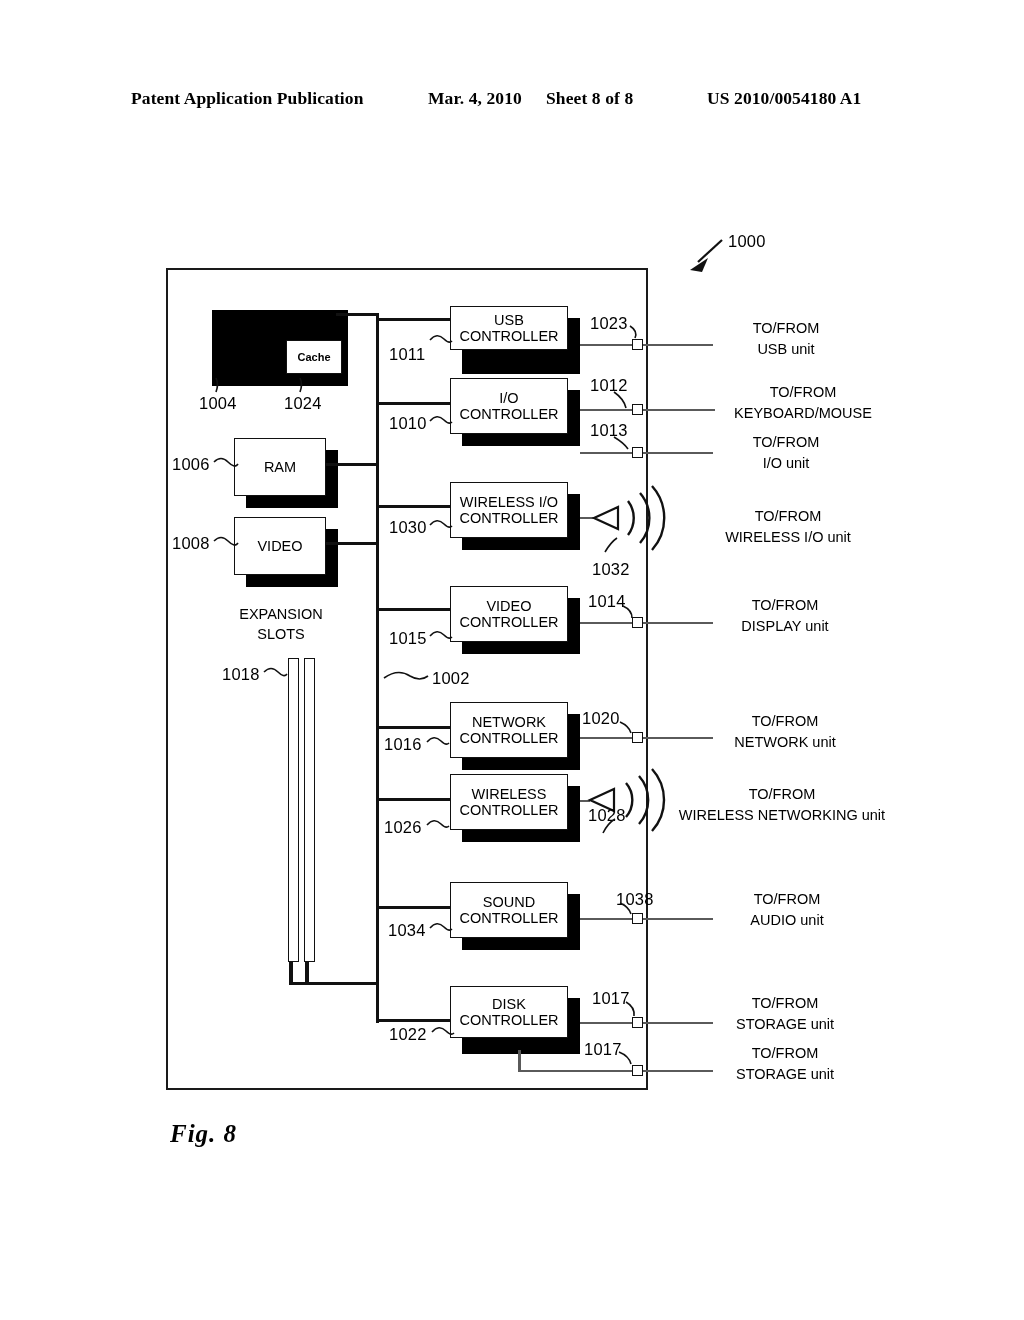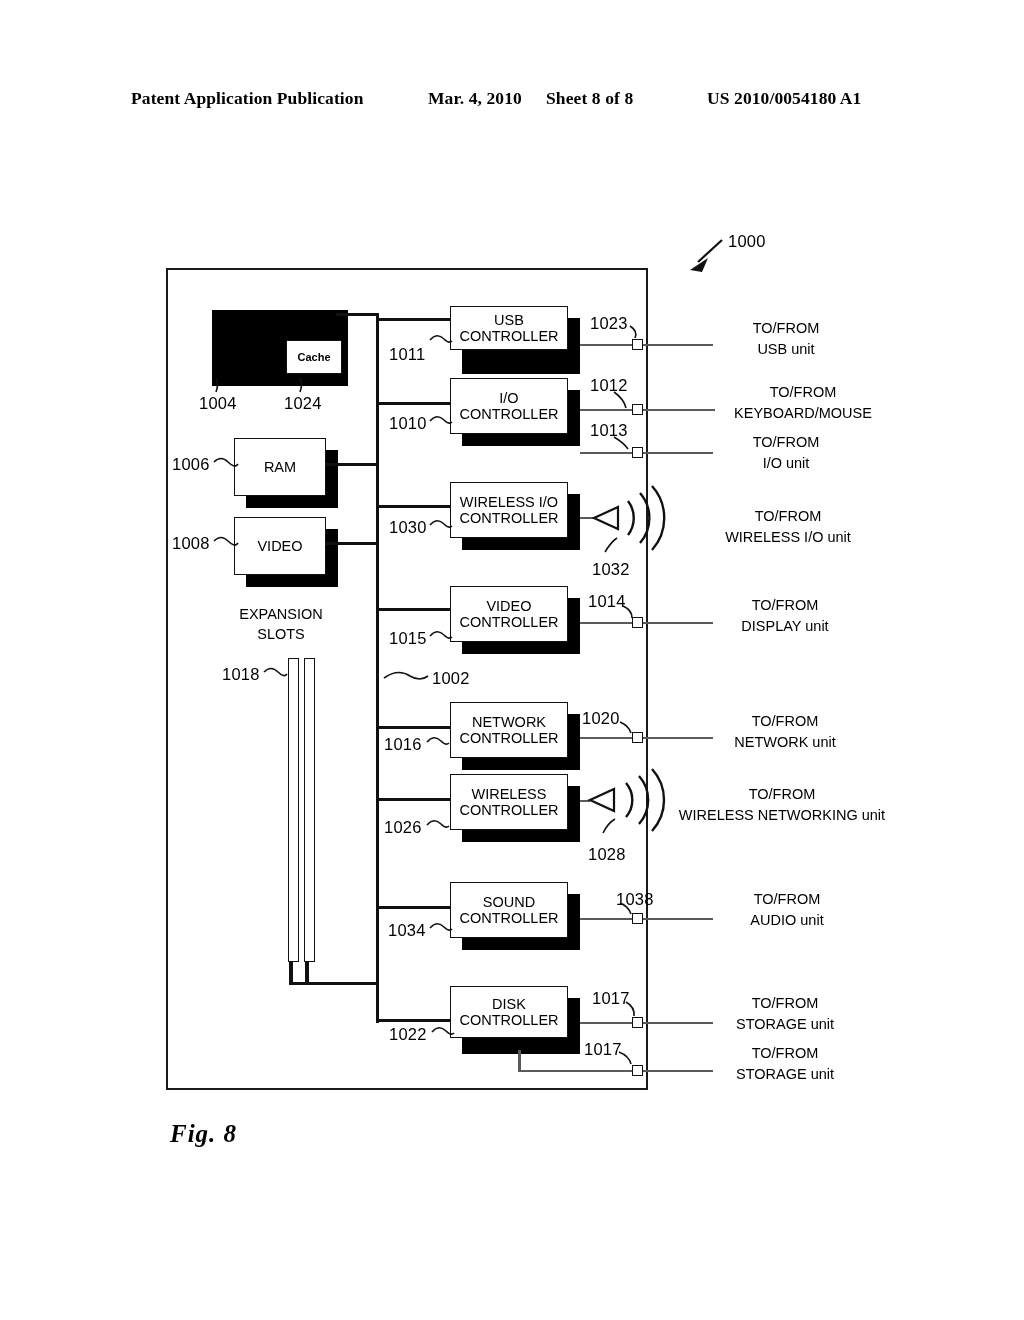--- a/index.html
+++ b/index.html
@@ -359,21 +359,21 @@
     <span style="display:block;">NETWORK unit</span>
   </div>
 
   <div class="ln thin" style="left:580px; top:800px; width:10px; height:2px;"></div>
   <svg class="antenna" style="left:584px; top:767px;" width="86" height="72" viewBox="0 0 86 72">
     <polygon points="6,33 30,22 30,44" fill="none" stroke="#111" stroke-width="2.2"></polygon>
     <path d="M42,16 A26,26 0 0 1 42,50" fill="none" stroke="#111" stroke-width="2.4"></path>
     <path d="M55,9 A36,36 0 0 1 55,57" fill="none" stroke="#111" stroke-width="2.4"></path>
     <path d="M68,2 A46,46 0 0 1 68,64" fill="none" stroke="#111" stroke-width="2.4"></path>
   </svg>
-  <div class="ref" style="left:588px; top:845px;">1028</div>
+  <div class="ref" style="left:588px; top:806px;">1028</div>
   <div class="desc" style="left:660px; top:784px; width:244px;">
     <span style="display:block;">TO/FROM</span>
     <span style="display:block;">WIRELESS NETWORKING unit</span>
   </div>
 
   <div class="ln thin" style="left:580px; top:918px; width:58px; height:2px;"></div>
   <div class="port" style="left:632px; top:913px;"></div>
   <div class="ln thin" style="left:643px; top:918px; width:70px; height:2px;"></div>
   <div class="ref" style="left:588px; top:890px;margin-left:28px;">1038</div>
   <div class="desc" style="left:712px; top:889px; width:150px;">

